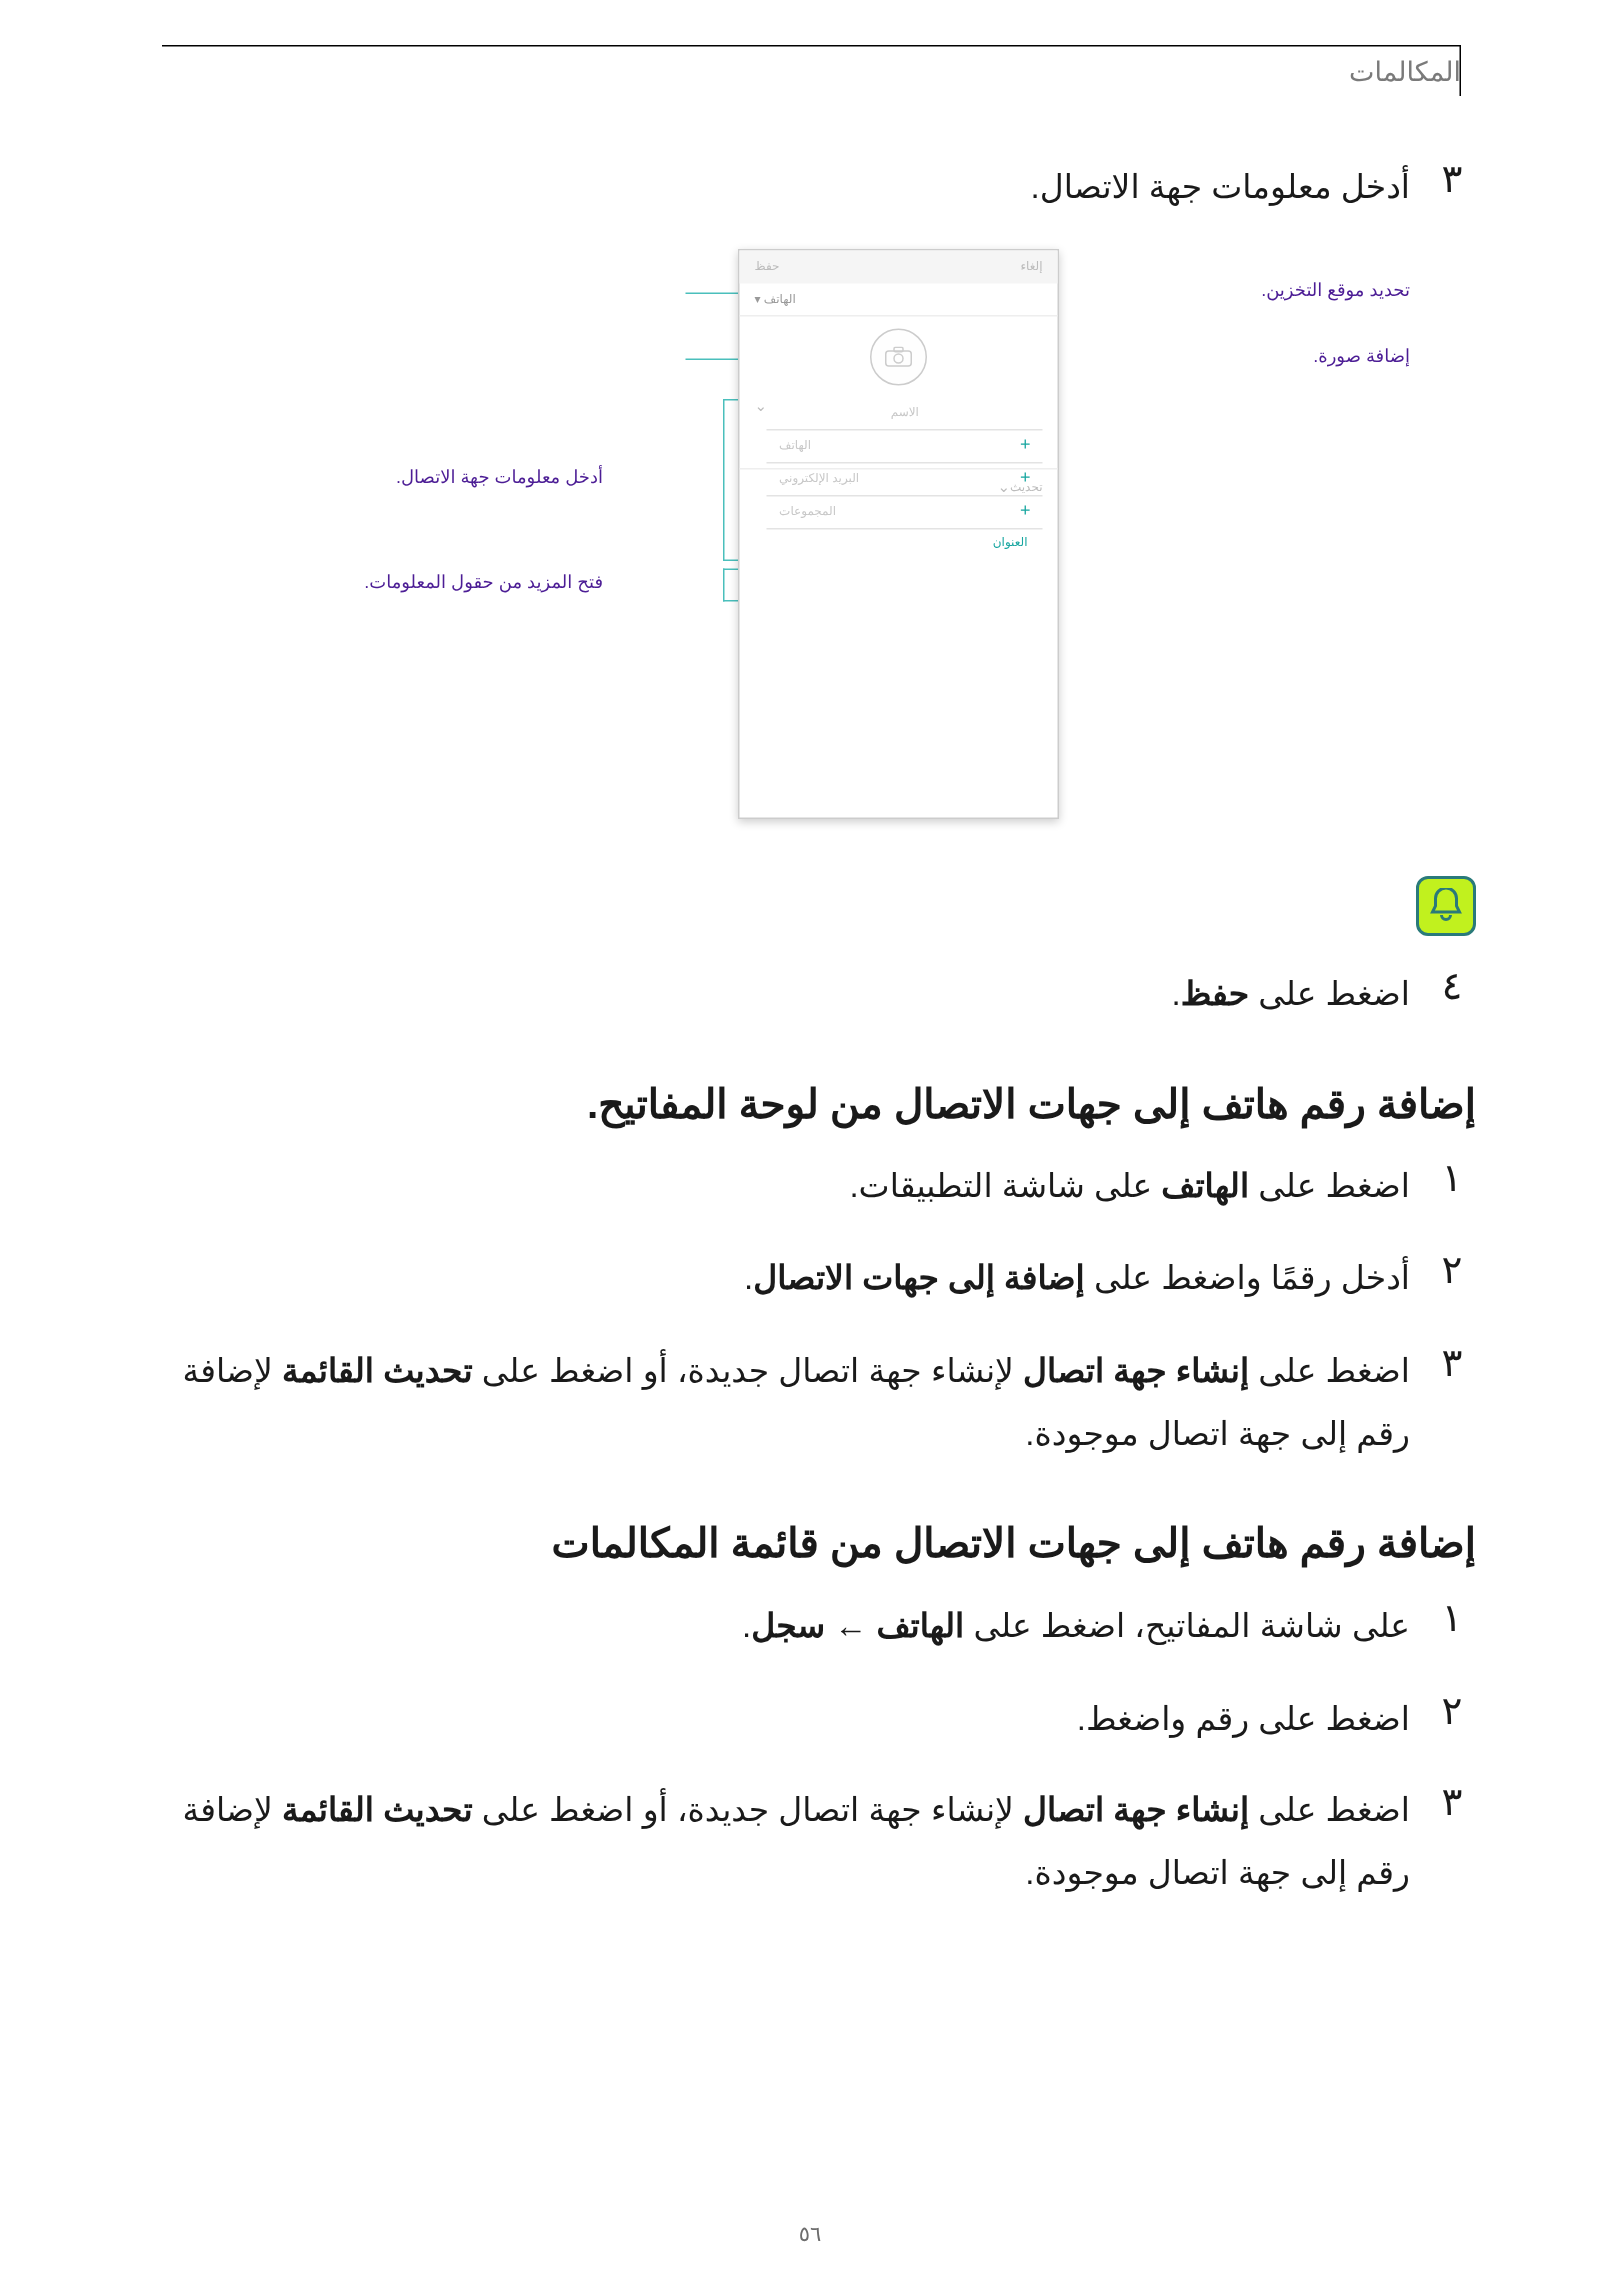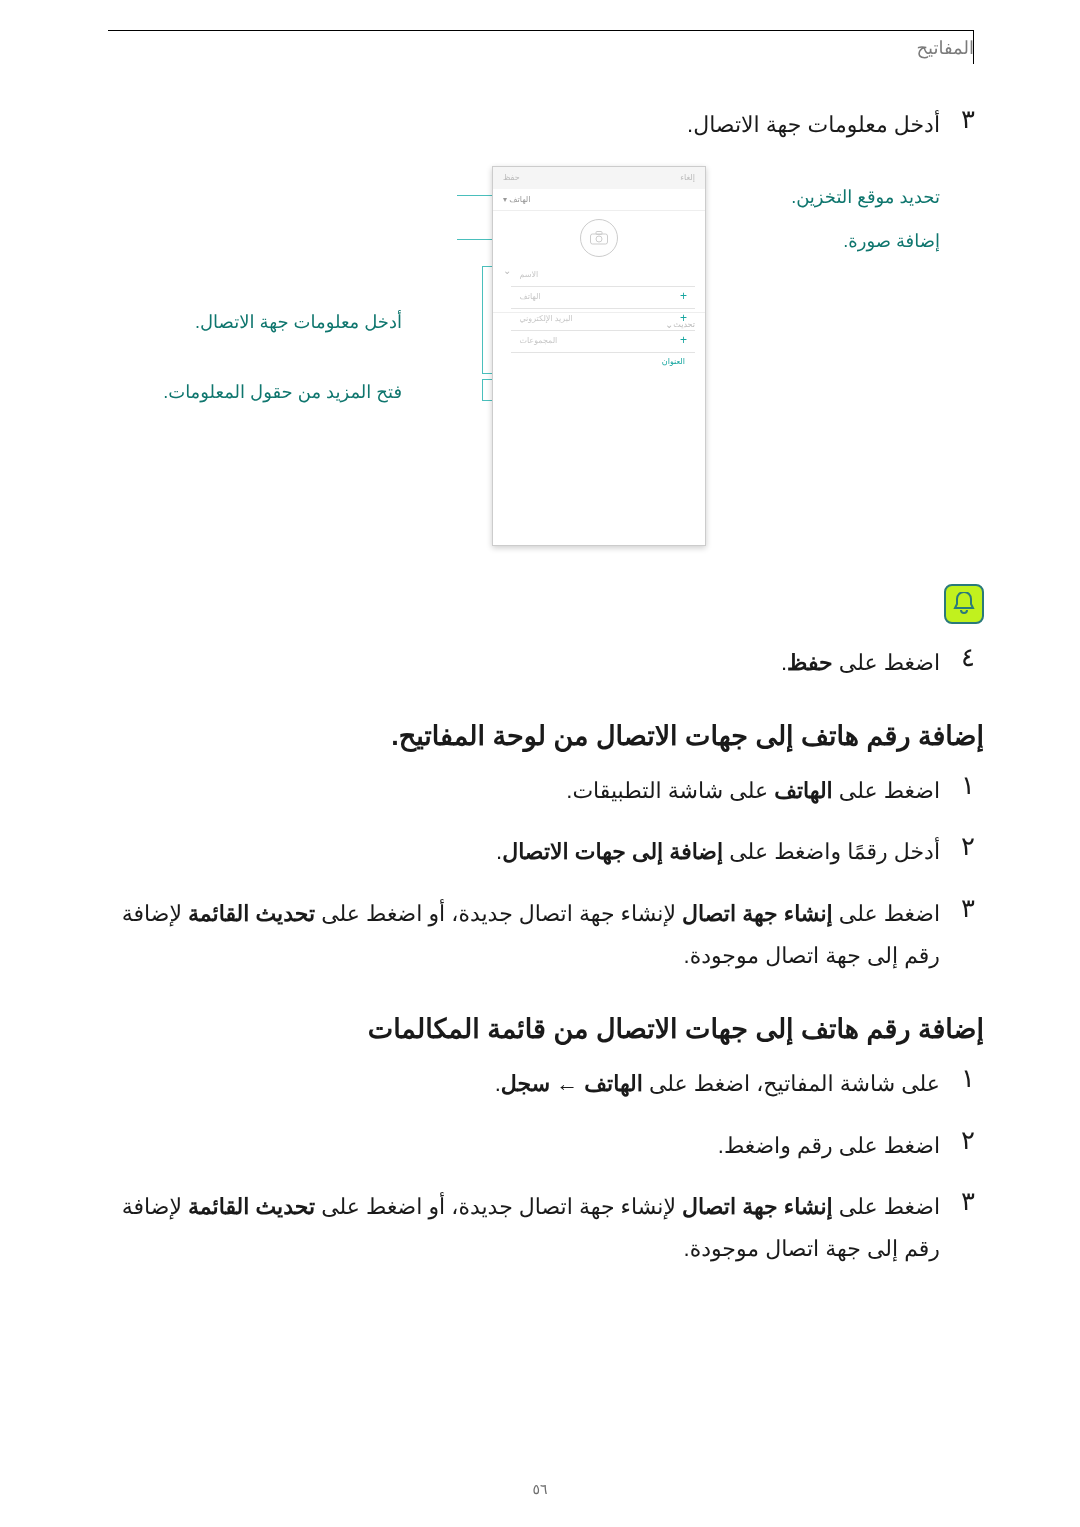--- a/index.html
+++ b/index.html
@@ -78,28 +78,28 @@
   .phone-row{padding:6px 10px;border-bottom:1px solid #eee;font-size:8px;color:#999;display:flex;align-items:center;justify-content:flex-end;}
   .phone-row.tall{height:48px;align-items:flex-start;padding-top:8px;}
   .phone-row .chev{margin-left:auto;font-size:10px;color:#bbb;}
   .cam-circle{
     width:38px;height:38px;border:1px solid #ccc;border-radius:50%;
     background:#fefefe;margin:8px auto;display:flex;align-items:center;justify-content:center;
     color:#ccc;font-size:16px;
   }
   .field-line{border-bottom:1px solid #e3e3e3;height:22px;display:flex;justify-content:space-between;align-items:center;padding:0 8px 2px;}
   .field-line .plus{color:var(--accent);font-size:12px;}
-  .field-line.label-only{color:#c8c8c8;font-size:8px;justify-content:flex-end;}
+  .field-line.label-only{color:#c8c8c8;font-size:8px;justify-content:center;}
   .more-row{display:flex;align-items:center;padding:6px 10px;font-size:8px;color:#bbb;}
   .more-row .chev{margin-left:auto;font-size:10px;color:#bbb;}
   .addr-label{color:var(--accent);font-size:8px;padding:4px 10px 0;}
 
   
   .leader{position:absolute;border-top:1px solid var(--accent-light);height:0;}
-  .leader-label{position:absolute;font-size:18px;white-space:nowrap;color:#0f766e;}
+  .leader-label{position:absolute;font-size:12px;white-space:nowrap;color:#4c1d95;}
 
   
   .leader.storage{top:29px;right:calc(234px + 214px);width:35px;}
   .leader-label.storage{top:20px;right:0;}
 
   .leader.photo{top:73px;right:calc(234px + 202px);width:47px;}
   .leader-label.photo{top:64px;right:0;}
 
   
   .bracket-left{
@@ -127,21 +127,21 @@
   .dialpad-dots i{width:3px;height:3px;background:#fff;border-radius:50%;display:block;}
 
   .page-num{position:absolute;bottom:30px;left:50%;transform:translateX(-50%);font-size:14px;color:#6d6d6d;}
 
   .step-indent{margin-right:44px;font-size:22px;line-height:1.9;margin-top:-6px;margin-bottom:14px;}
 </style>
 </head>
 <body>
 
 <div class="header-area">
-  <div class="header-text">المفاتيح</div>
+  <div class="header-text">المكالمات</div>
 </div>
 
 <div class="content">
 
   <div class="ol-item">
     <div class="ol-num">٣</div>
     <div class="ol-body">أدخل معلومات جهة الاتصال.</div>
   </div>
 
   <div class="figure-wrap">

